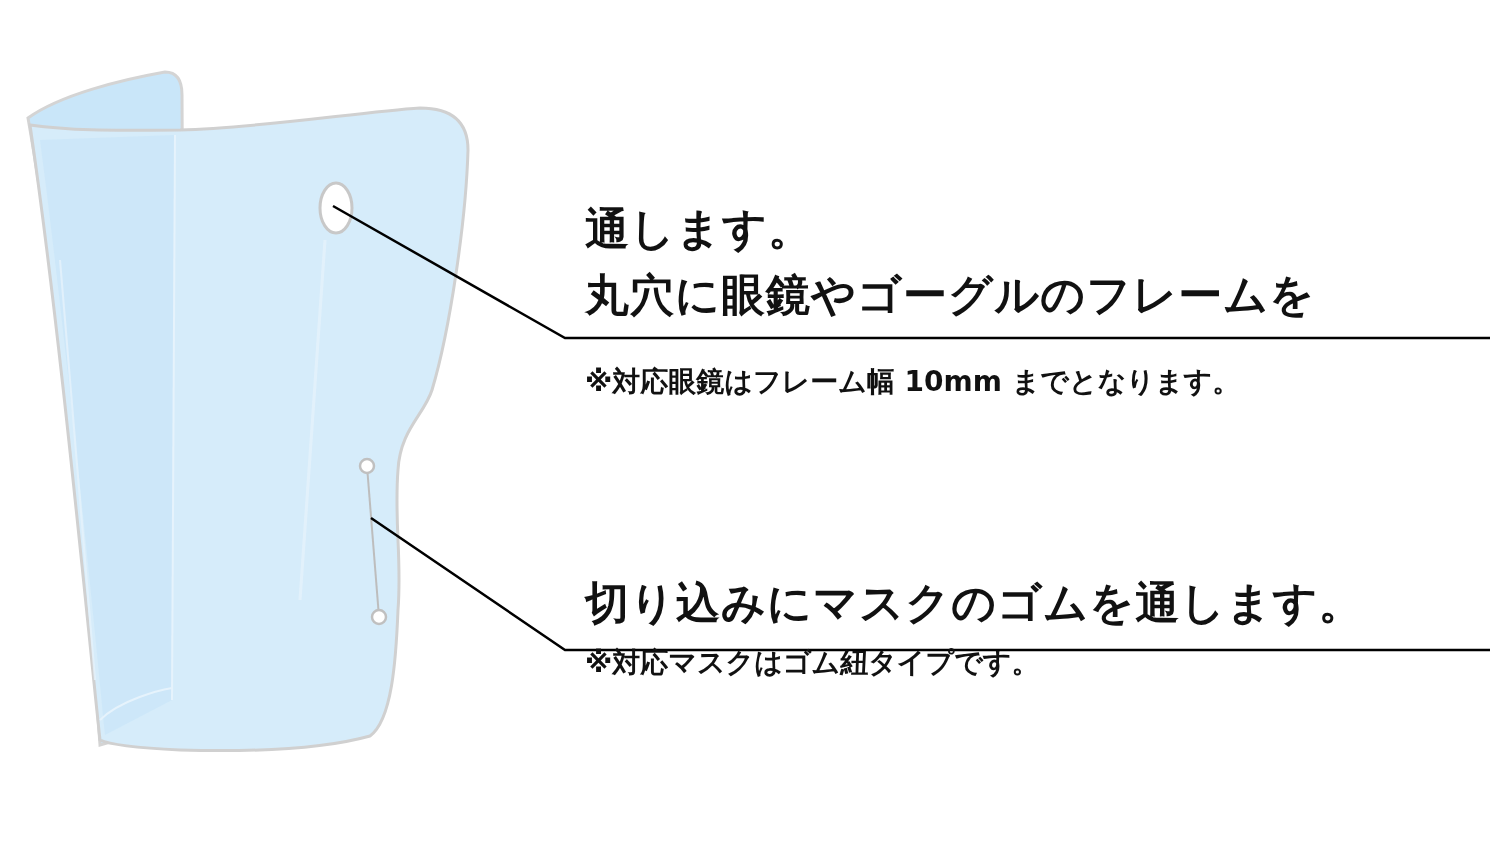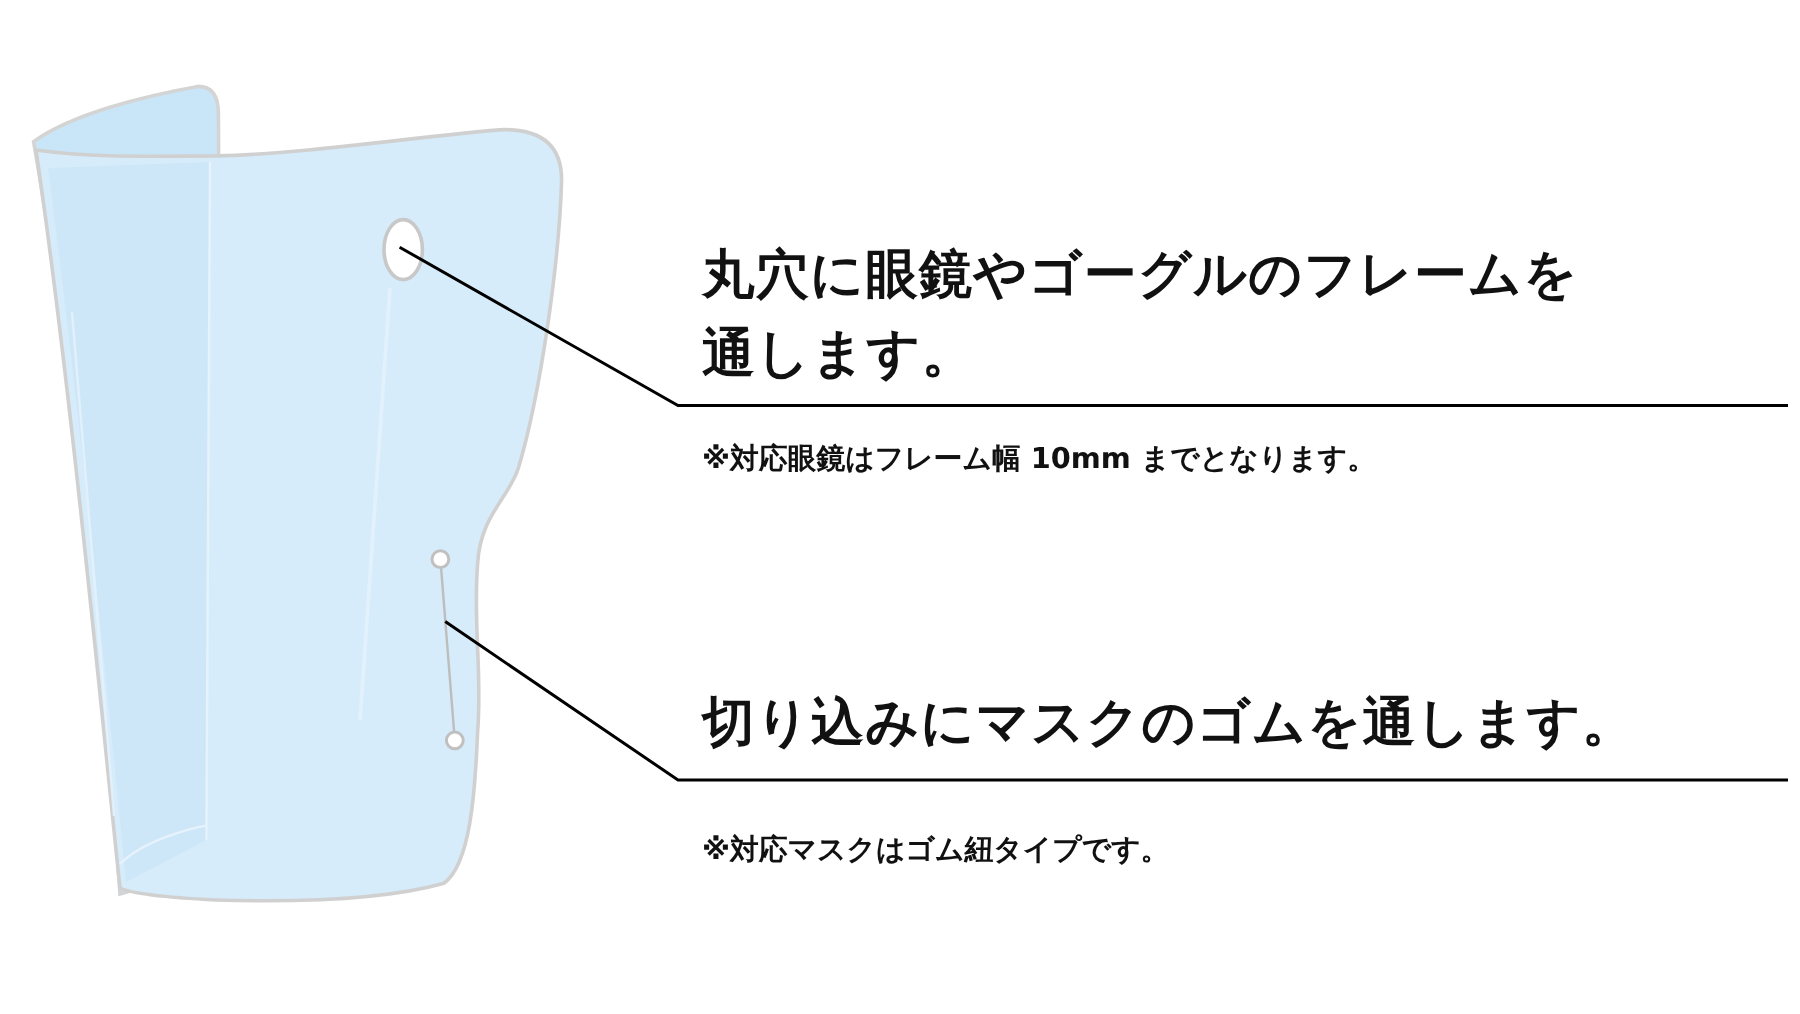--- a/index.html
+++ b/index.html
@@ -1,24 +1,24 @@
 <!DOCTYPE html>
 <html><head>
 <meta charset="utf-8">
 <style>
   html, body { margin:0; padding:0; background:#ffffff; }
   body { width:1500px; height:845px; position:relative; overflow:hidden;
          font-family:"DejaVu Sans", "Liberation Sans", sans-serif; color:#111; }
   #art { position:absolute; left:0; top:0; width:1500px; height:845px; }
   .headline { position:absolute; left:585px; font-size:44px; font-weight:bold; line-height:66px; letter-spacing:1px; margin:0; }
-  .note { position:absolute; left:585px; font-size:24px; font-weight:bold; line-height:36px; margin:0; }
+  .note { position:absolute; left:585px; font-size:28px; font-weight:bold; line-height:36px; margin:0; }
   #h1 { top:196px; width:880px; }
   #n1 { top:364px; }
   #h2 { top:573px;font-family:Liberation Mono, monospace; }
-  #n2 { top:690px; }
+  #n2 { top:645px; }
 </style>
 </head>
 <body>
 
 <svg id="art" viewBox="0 0 1500 845" xmlns="http://www.w3.org/2000/svg">
 
   <path d="M28,118 C60,95 120,80 165,72 C178,72 182,82 182,95 L185,700 C160,725 120,740 100,745 C90,600 60,300 28,118 Z" fill="#c9e6f9" stroke="#d4d4d4" stroke-width="3"></path>
 
   <path d="M30,125 C80,132 130,130 180,130 C260,128 360,112 420,108 C455,108 468,125 468,150 C466,220 450,330 432,390 C424,415 400,430 398,470 C394,520 402,560 398,610 C396,660 392,720 370,736 C320,750 250,752 180,750 C140,748 110,745 100,740 C85,600 60,330 30,125 Z" fill="#d6ecfa" stroke="#d0d0d0" stroke-width="3"></path>
 
@@ -32,19 +32,19 @@
 
   <line x1="367" y1="466" x2="379" y2="617" stroke="#bdbdbd" stroke-width="2"></line>
   <circle cx="367" cy="466" r="7" fill="#ffffff" stroke="#c0c0c0" stroke-width="2.5"></circle>
   <circle cx="379" cy="617" r="7" fill="#ffffff" stroke="#c0c0c0" stroke-width="2.5"></circle>
 
   <polyline points="333,206 565,338 1490,338" fill="none" stroke="#000" stroke-width="2.5"></polyline>
   <polyline points="371,518 565,650 1490,650" fill="none" stroke="#000" stroke-width="2.5"></polyline>
 </svg>
 
 <div id="h1" class="headline">
+  <div>通します。</div>
   <div>丸穴に眼鏡やゴーグルのフレームを</div>
-  <div>通します。</div>
 </div>
 <p id="n1" class="note">※対応眼鏡はフレーム幅 10mm までとなります。</p>
 
 <p id="h2" class="headline">切り込みにマスクのゴムを通します。</p>
 <p id="n2" class="note">※対応マスクはゴム紐タイプです。</p>
 
 </body></html>

